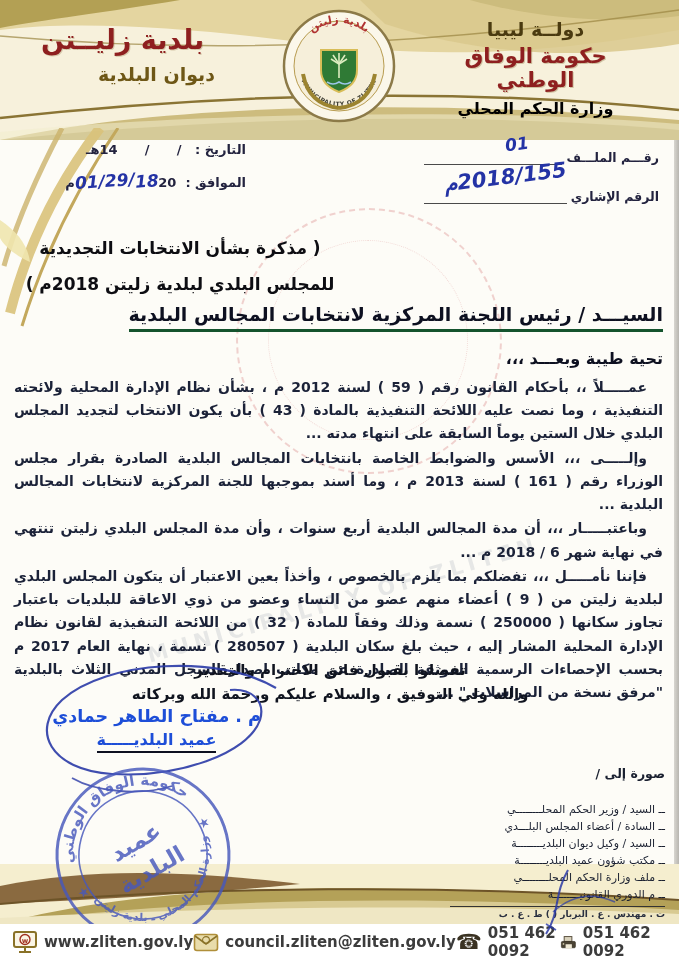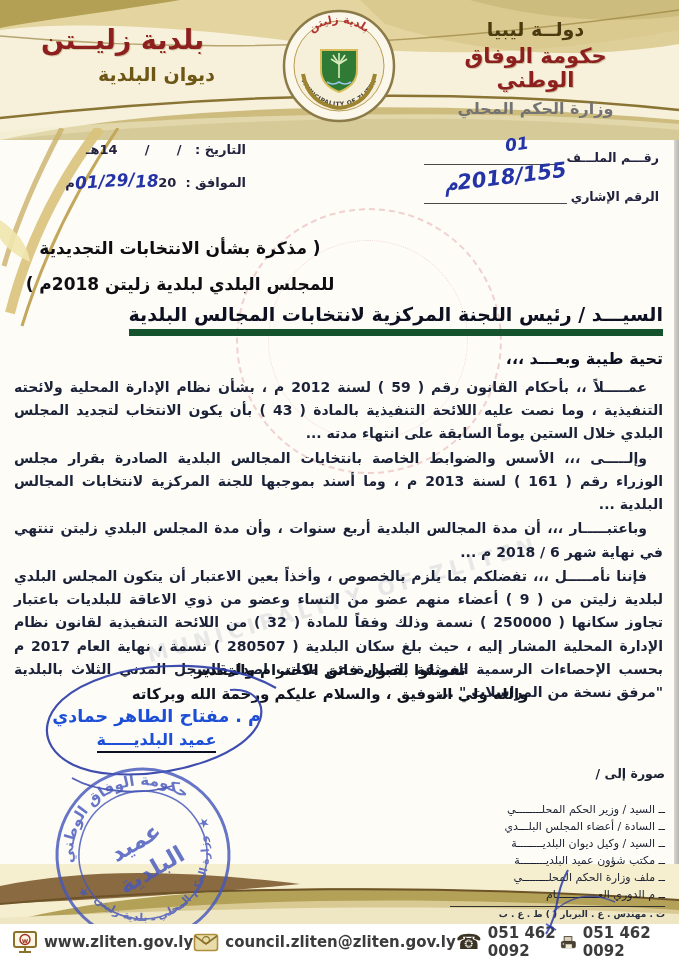--- a/index.html
+++ b/index.html
@@ -12,39 +12,39 @@
   
   .edge-right{right:0;top:0;width:5px;height:960px;background:linear-gradient(90deg,#d8d6d0,#b8b6b0);}
   .edge-bottom-right{right:0;bottom:0;width:26px;height:10px;background:#c4c2bc;}
   
   .hdr-left{top:24px;left:30px;width:185px;text-align:center;direction:rtl;z-index:5;}
   .hdr-left .l1{font-size:27px;font-weight:bold;color:#8e1f1f;text-shadow:1px 1px 0 rgba(120,90,30,.25);}
   .hdr-left .l2{font-size:19px;font-weight:bold;color:#6e5716;margin-top:8px;text-align:right;}
   .hdr-right{top:18px;right:36px;width:215px;text-align:center;direction:rtl;z-index:5;}
   .hdr-right .r1{font-size:19px;font-weight:bold;color:#4a3a10;}
   .hdr-right .r2{font-size:21px;font-weight:bold;color:#8e1f1f;margin-top:4px;text-shadow:1px 1px 0 rgba(120,90,30,.3);}
-  .hdr-right .r3{font-size:16px;font-weight:bold;color:#737373;margin-top:7px;}
+  .hdr-right .r3{font-size:16px;font-weight:bold;color:#000000;margin-top:7px;}
   .logo-wrap{top:8px;left:281px;z-index:6;}
   
   .meta-left{top:142px;left:26px;width:220px;direction:rtl;color:#23233f;z-index:5;}
   .meta-row{margin-bottom:14px;font-size:13px;font-weight:bold;white-space:nowrap;}
   .hand{color:#2433a5;font-weight:bold;font-style:italic;}
   .agree-hand{font-size:17px;display:inline-block;transform:rotate(-4deg);}
   .meta-right{top:148px;right:20px;width:235px;direction:rtl;color:#23233f;z-index:5;}
   .meta-right .meta-row{display:flex;align-items:flex-end;gap:4px;}
   .meta-label{font-size:12.5px;font-weight:bold;}
   .meta-line{flex:1;border-bottom:1.5px solid #4a4a4a;height:16px;position:relative;}
   .file-hand{position:absolute;top:-14px;right:34px;font-size:17px;transform:rotate(-8deg);}
   .ref-hand{position:absolute;top:-22px;right:0px;font-size:21px;transform:rotate(-7deg);white-space:nowrap;}
   
   .subject{top:231px;left:20px;width:320px;direction:rtl;text-align:center;
     font-size:17px;font-weight:bold;color:#0d0d12;line-height:2.1;z-index:5;}
   
   .recipient{top:303px;right:16px;left:40px;direction:rtl;text-align:right;z-index:5;}
-  .recipient span{font-size:19px;font-weight:bold;color:#0d1020;border-bottom:7px solid #14532d;padding-bottom:4px;}
+  .recipient span{font-size:19px;font-weight:bold;color:#0d1020;border-bottom:3px solid #14532d;padding-bottom:4px;}
   .salutation{top:349px;right:16px;direction:rtl;font-size:16px;font-weight:bold;color:#0d1020;z-index:5;}
   .body-text{top:376px;right:16px;left:14px;direction:rtl;text-align:justify;
     font-size:14px;font-weight:bold;color:#1b2238;line-height:1.66;z-index:5;}
   .body-text p{margin:0 0 1px 0;text-indent:16px;}
   
   .closing{top:658px;left:110px;width:440px;text-align:center;direction:rtl;
     font-size:15px;font-weight:bold;color:#10141f;line-height:1.6;z-index:5;}
   .sig{top:706px;left:44px;width:225px;text-align:center;direction:rtl;color:#1d4ed8;z-index:6;}
   .sig-name{font-size:17.5px;font-weight:bold;}
   .sig-title{display:inline-block;font-size:16px;font-weight:bold;margin-top:4px;
@@ -228,21 +228,21 @@
     </svg>
   </div>
 
   <div class="abs cc">
     <div class="cc-title">صورة إلى /</div>
     <div class="cc-item">ــ السيد / وزير الحكم المحلــــــــي</div>
     <div class="cc-item">ــ السادة / أعضاء المجلس البلـــدي</div>
     <div class="cc-item">ــ السيد / وكيل ديوان البلديــــــــة</div>
     <div class="cc-item">ــ مكتب شؤون عميد البلديــــــــة</div>
     <div class="cc-item">ــ ملف وزارة الحكم المحلــــــــي</div>
-    <div class="cc-item">ــ م الدوري العـــــــــــــام</div>
+    <div class="cc-item">ــ م الدوري القانونيــــــــة</div>
     <div class="cc-divider"></div>
     <div class="cc-note">ت . مهندس . ع . البربار (   ) ط . ع . ب</div>
   </div>
 
   <svg class="abs ink-fax" width="60" height="70" viewBox="0 0 60 70">
     <path d="M 52,2 C 38,26 44,44 30,66" stroke="#2a3aa6" stroke-width="2" fill="none" opacity="0.85"></path>
     <path d="M 30,56 l 10,6" stroke="#2a3aa6" stroke-width="1.6" fill="none" opacity="0.8"></path>
   </svg>
   <svg class="abs ink-cc" width="70" height="30" viewBox="0 0 70 30">
     <path d="M 4,24 C 26,4 48,6 66,14" stroke="#2a3aa6" stroke-width="1.6" fill="none" opacity="0.7"></path>

